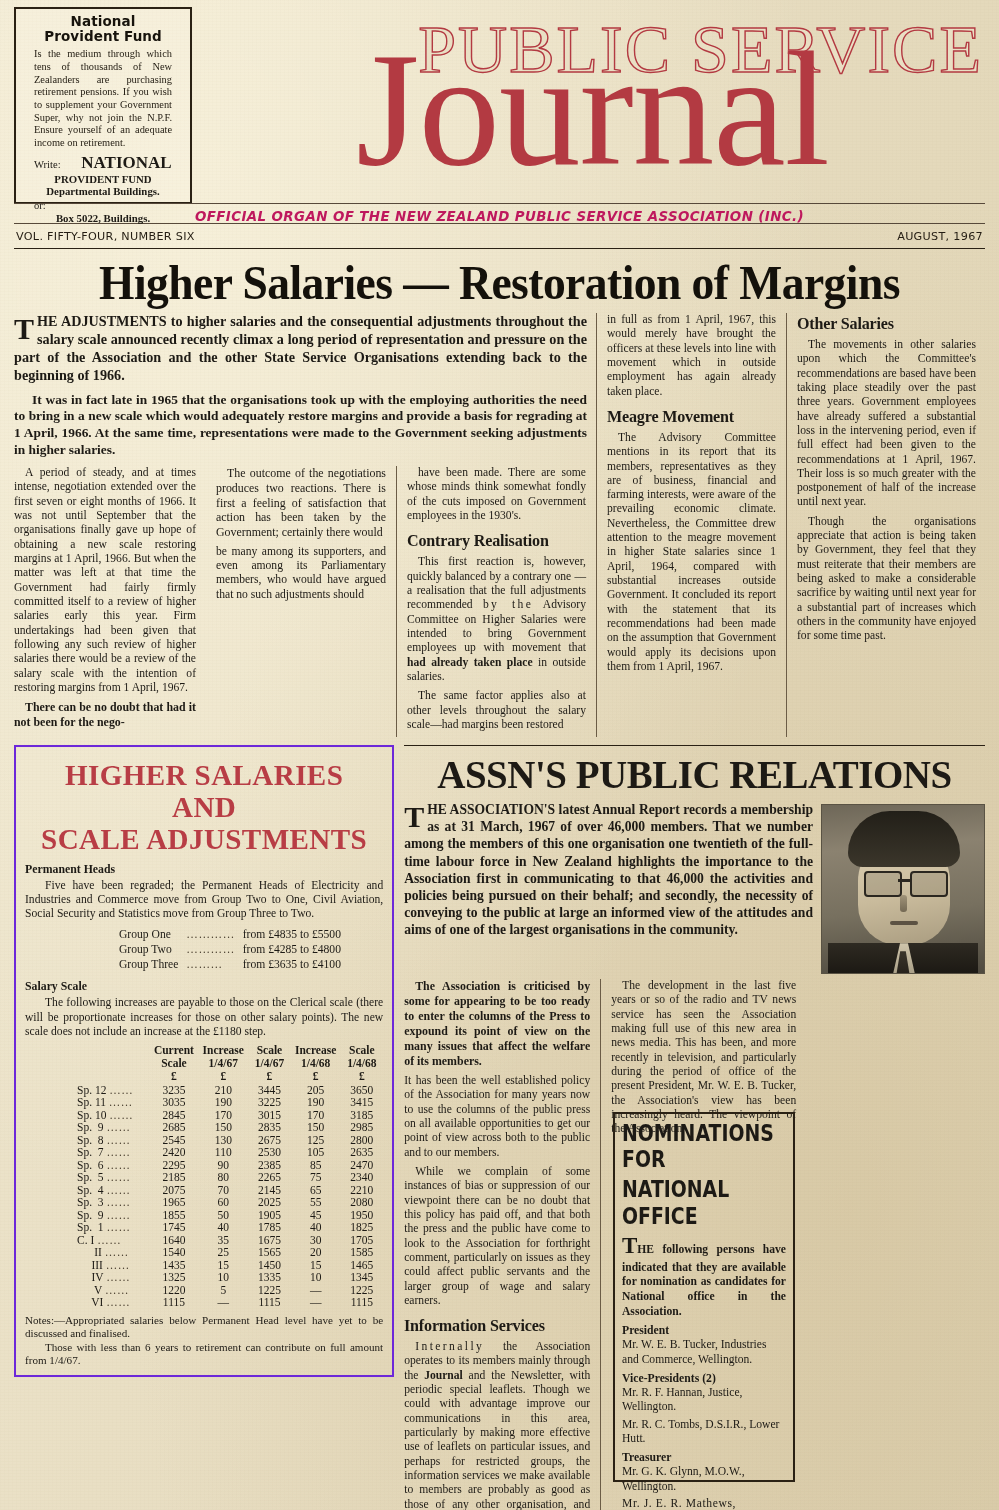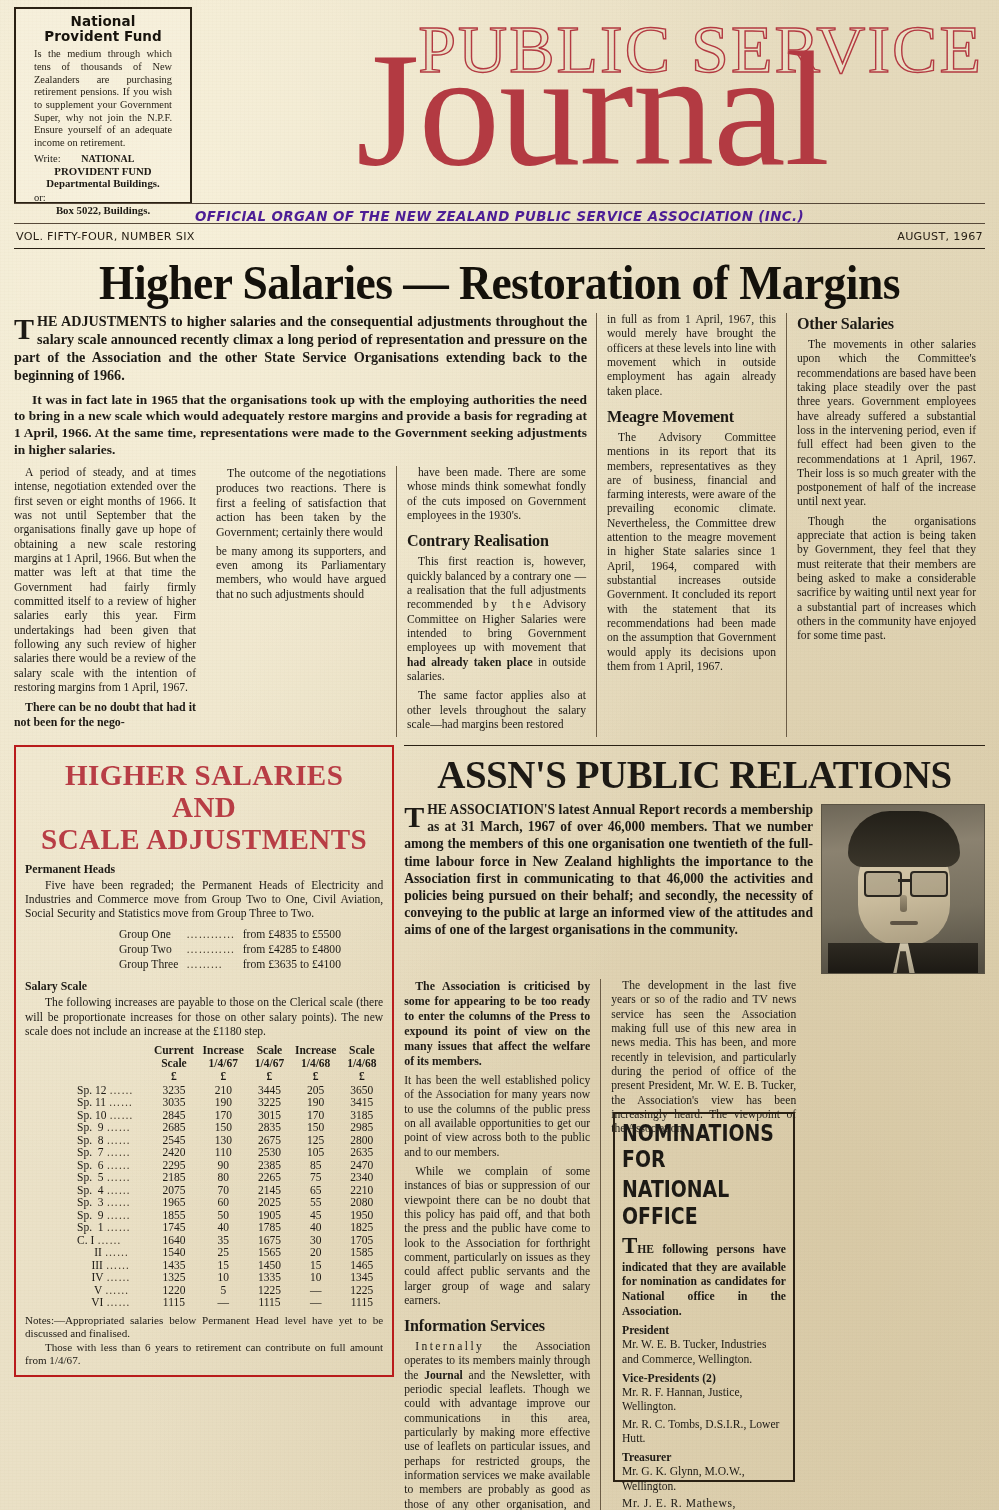--- a/index.html
+++ b/index.html
@@ -36,41 +36,41 @@
   }
   .npf-ad .npf-title {
     font-family:"DejaVu Sans", sans-serif;
     font-weight:bold; font-size:13.5px; text-align:center;
     line-height:1.12; letter-spacing:.1px; margin-bottom:4px; color:#17130c;
   }
   .npf-ad .npf-body {
     font-size:10.4px; line-height:1.22; text-align:justify; color:#211b11;
   }
   .npf-ad .npf-write { font-size:10.6px; line-height:1.25; margin-top:2px; }
-  .npf-ad .npf-strong { font-weight:bold; font-size:10px; }
+  .npf-ad .npf-strong { font-weight:bold; font-size:17px; }
   .npf-ad .npf-ctr { text-align:center; font-weight:bold; font-size:10.8px; }
 
   .title-area { position:absolute; left:186px; right:0; top:0; height:206px; }
   .ps-line {
     position:absolute; left:103px; top:10px; width:680px; text-align:right;
     font-family:"Liberation Serif", serif; font-size:68px; letter-spacing:2px;
     color:#e9dfc4;
     -webkit-text-stroke:1.4px #b33a42;
     text-shadow:0 0 0 #b33a42;
   }
   .journal-line {
     position:absolute; left:0; right:0; top:28px; text-align:center;
     font-family:"Liberation Serif", serif;
     font-size:163px; line-height:1; color:#b33a42; letter-spacing:-1px;
   }
   .rule-a { position:absolute; left:0; right:0; top:203px; border-top:1.3px solid #57493a; }
   .organ {
     position:absolute; left:0; right:0; top:209px; text-align:center;
     font-family:"DejaVu Sans", sans-serif; font-style:italic; font-weight:bold;
-    font-size:13.4px; letter-spacing:.4px; color:#4c1d95;
+    font-size:13.4px; letter-spacing:.4px; color:#be185d;
   }
 
   .rule-b { border-top:1.2px solid #57493a; margin-top:5px; }
   .volbar {
     display:flex; justify-content:space-between;
     font-family:"DejaVu Sans", sans-serif; font-size:11.2px; letter-spacing:.3px;
     padding:6px 2px 5px; color:#241d13;
   }
   .rule-c { border-top:1.6px solid #2a2114; }
 
@@ -99,21 +99,21 @@
   }
   .sub-bold { font-weight:bold; font-size:11.9px; line-height:1.26; text-align:justify; }
   h2.sec {
     font-family:"Liberation Serif", serif; font-weight:bold;
     font-size:17.5px; margin:7px 0 4px; letter-spacing:-.2px;
     transform:scaleX(.92); transform-origin:left;
   }
   .spaced { letter-spacing:2.4px; }
 
   
-  .box { border:2px solid #b91c1c; box-sizing:border-box; }
+  .box { border:2px solid #6d28d9; box-sizing:border-box; }
   .red-head {
     color:#b83d45; font-family:"Liberation Serif", serif; font-weight:bold;
     text-align:center; font-size:30px; line-height:1.06; letter-spacing:.4px;
     margin:8px 6px 7px; transform:scaleX(.97); transform-origin:center;
   }
   .sm-head { font-weight:bold; font-size:11.8px; margin:6px 0 2px; }
   .grp-tbl { margin:1px 0 0 92px; }
   .grp-tbl td { font-size:11.6px; padding:0; white-space:nowrap; }
   .dots { letter-spacing:.5px; color:#4a3f2f; }
 

